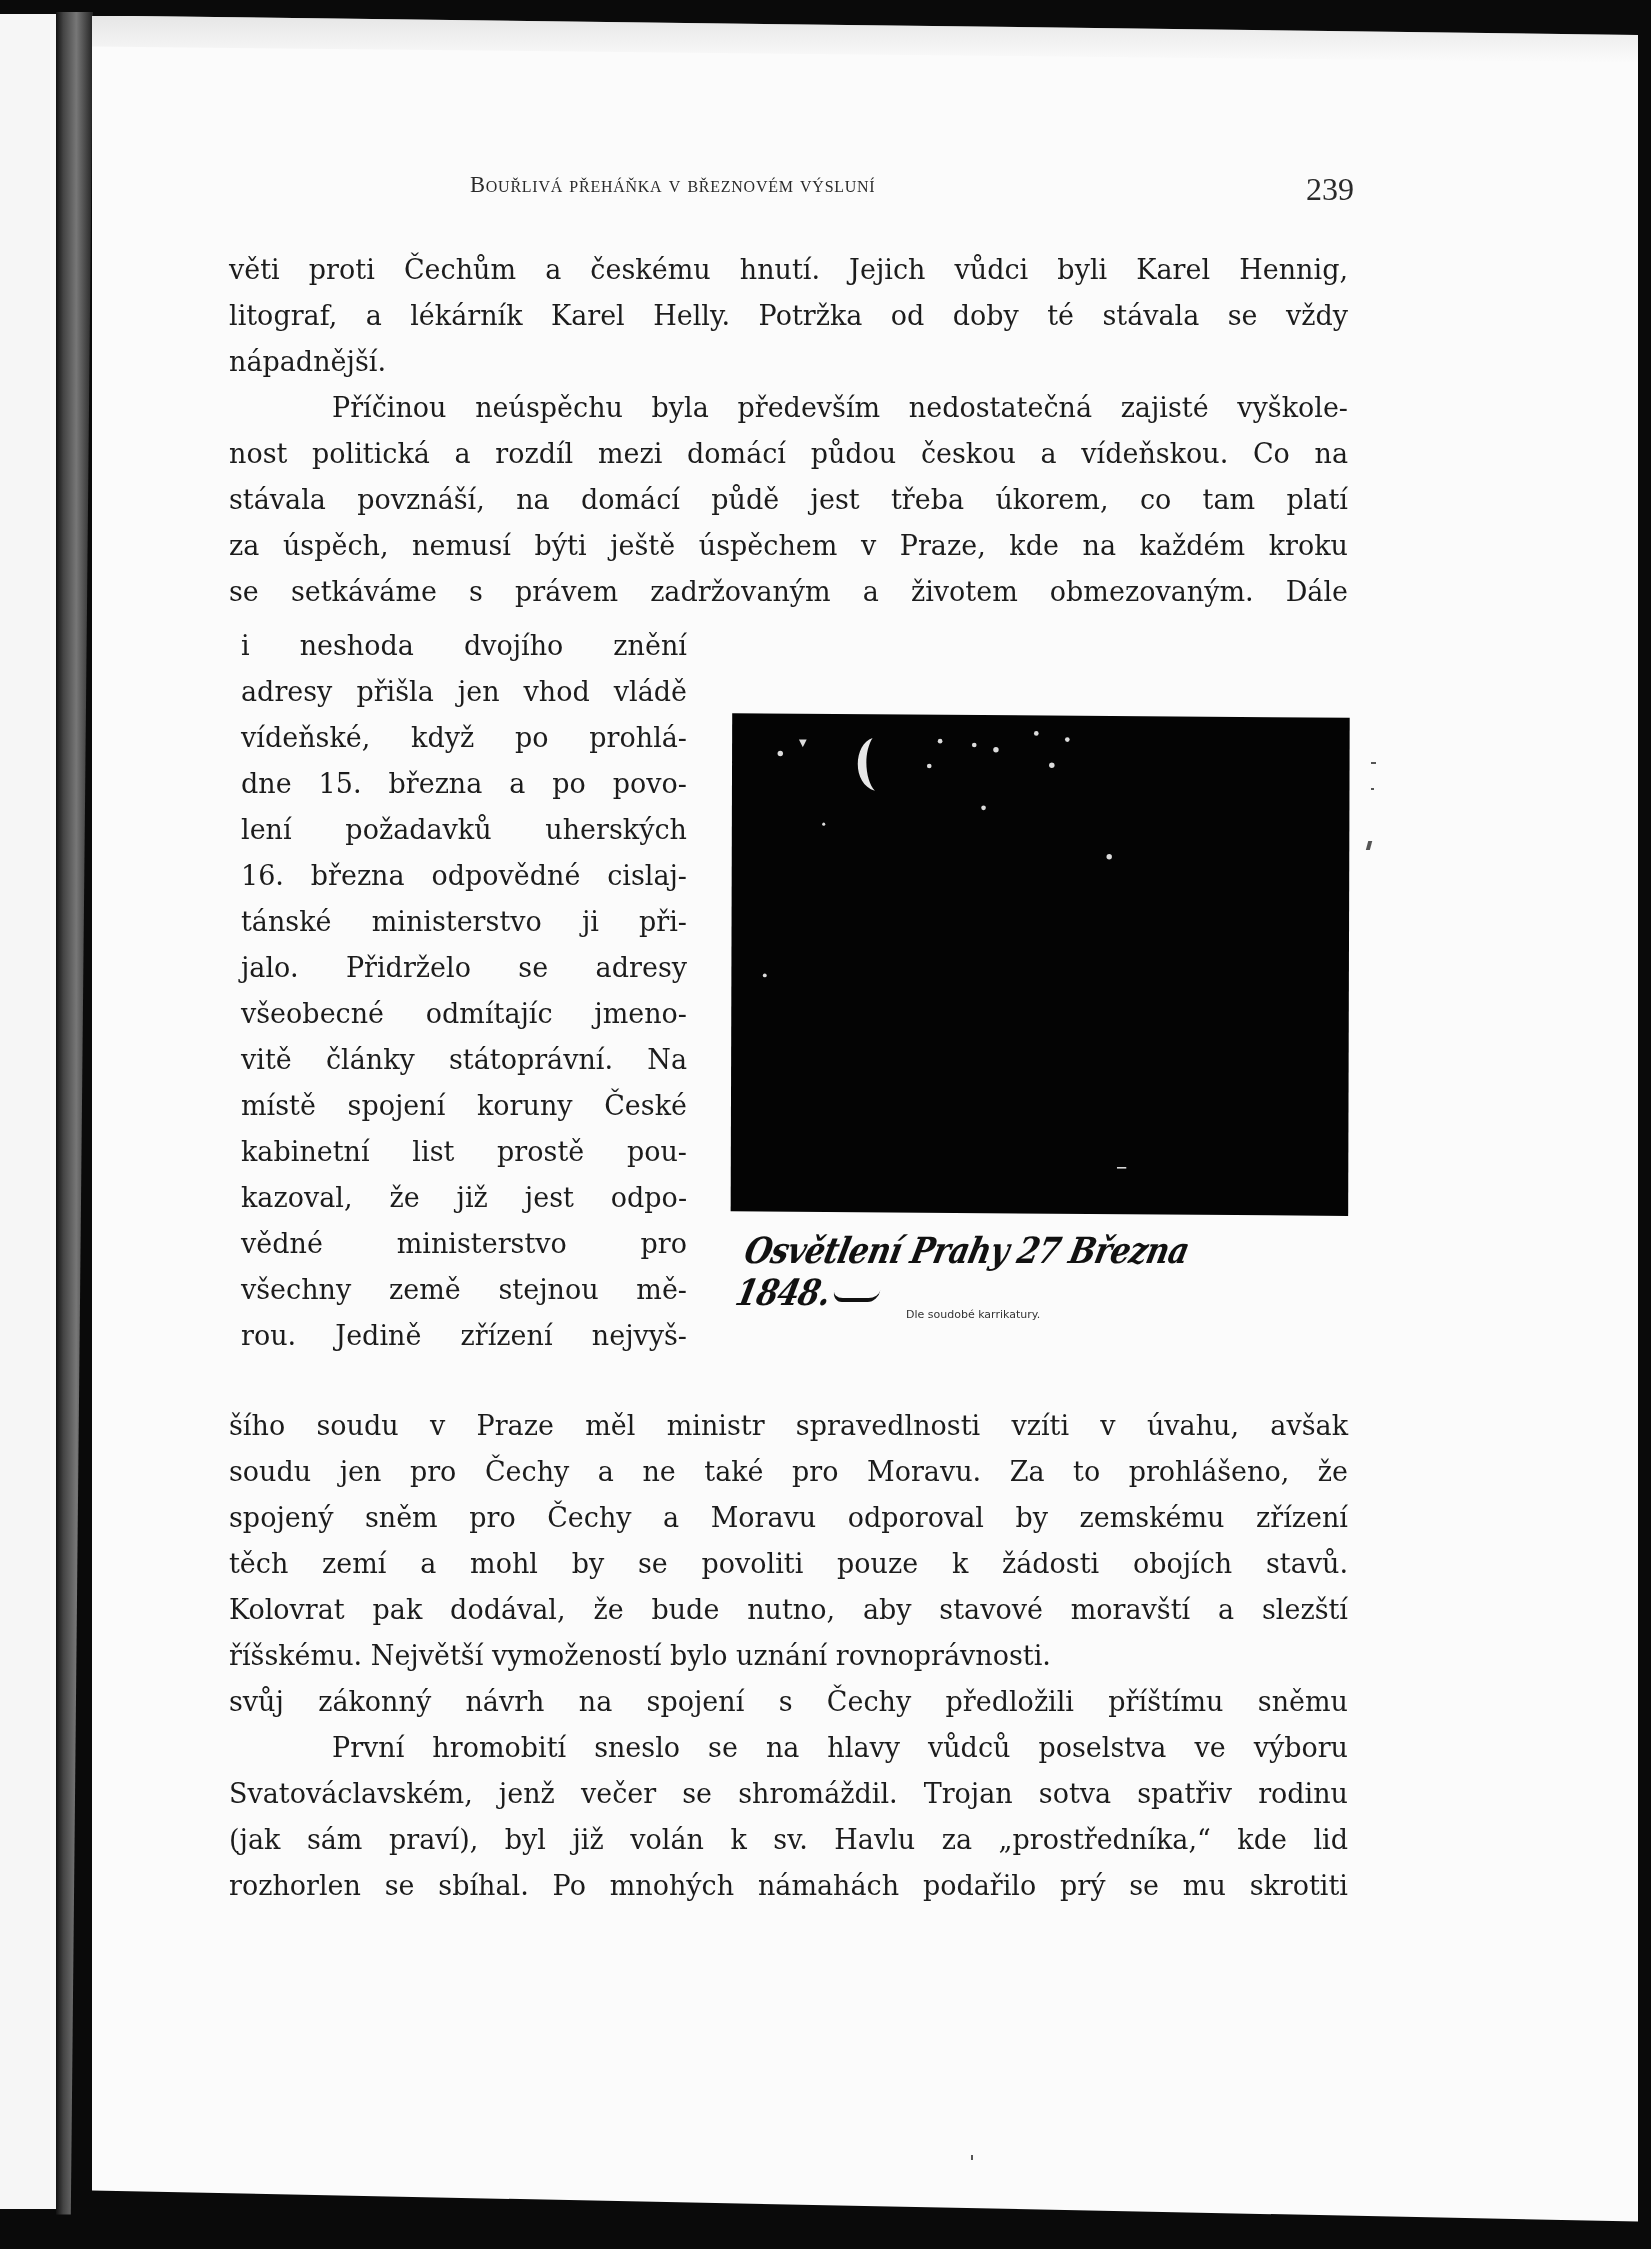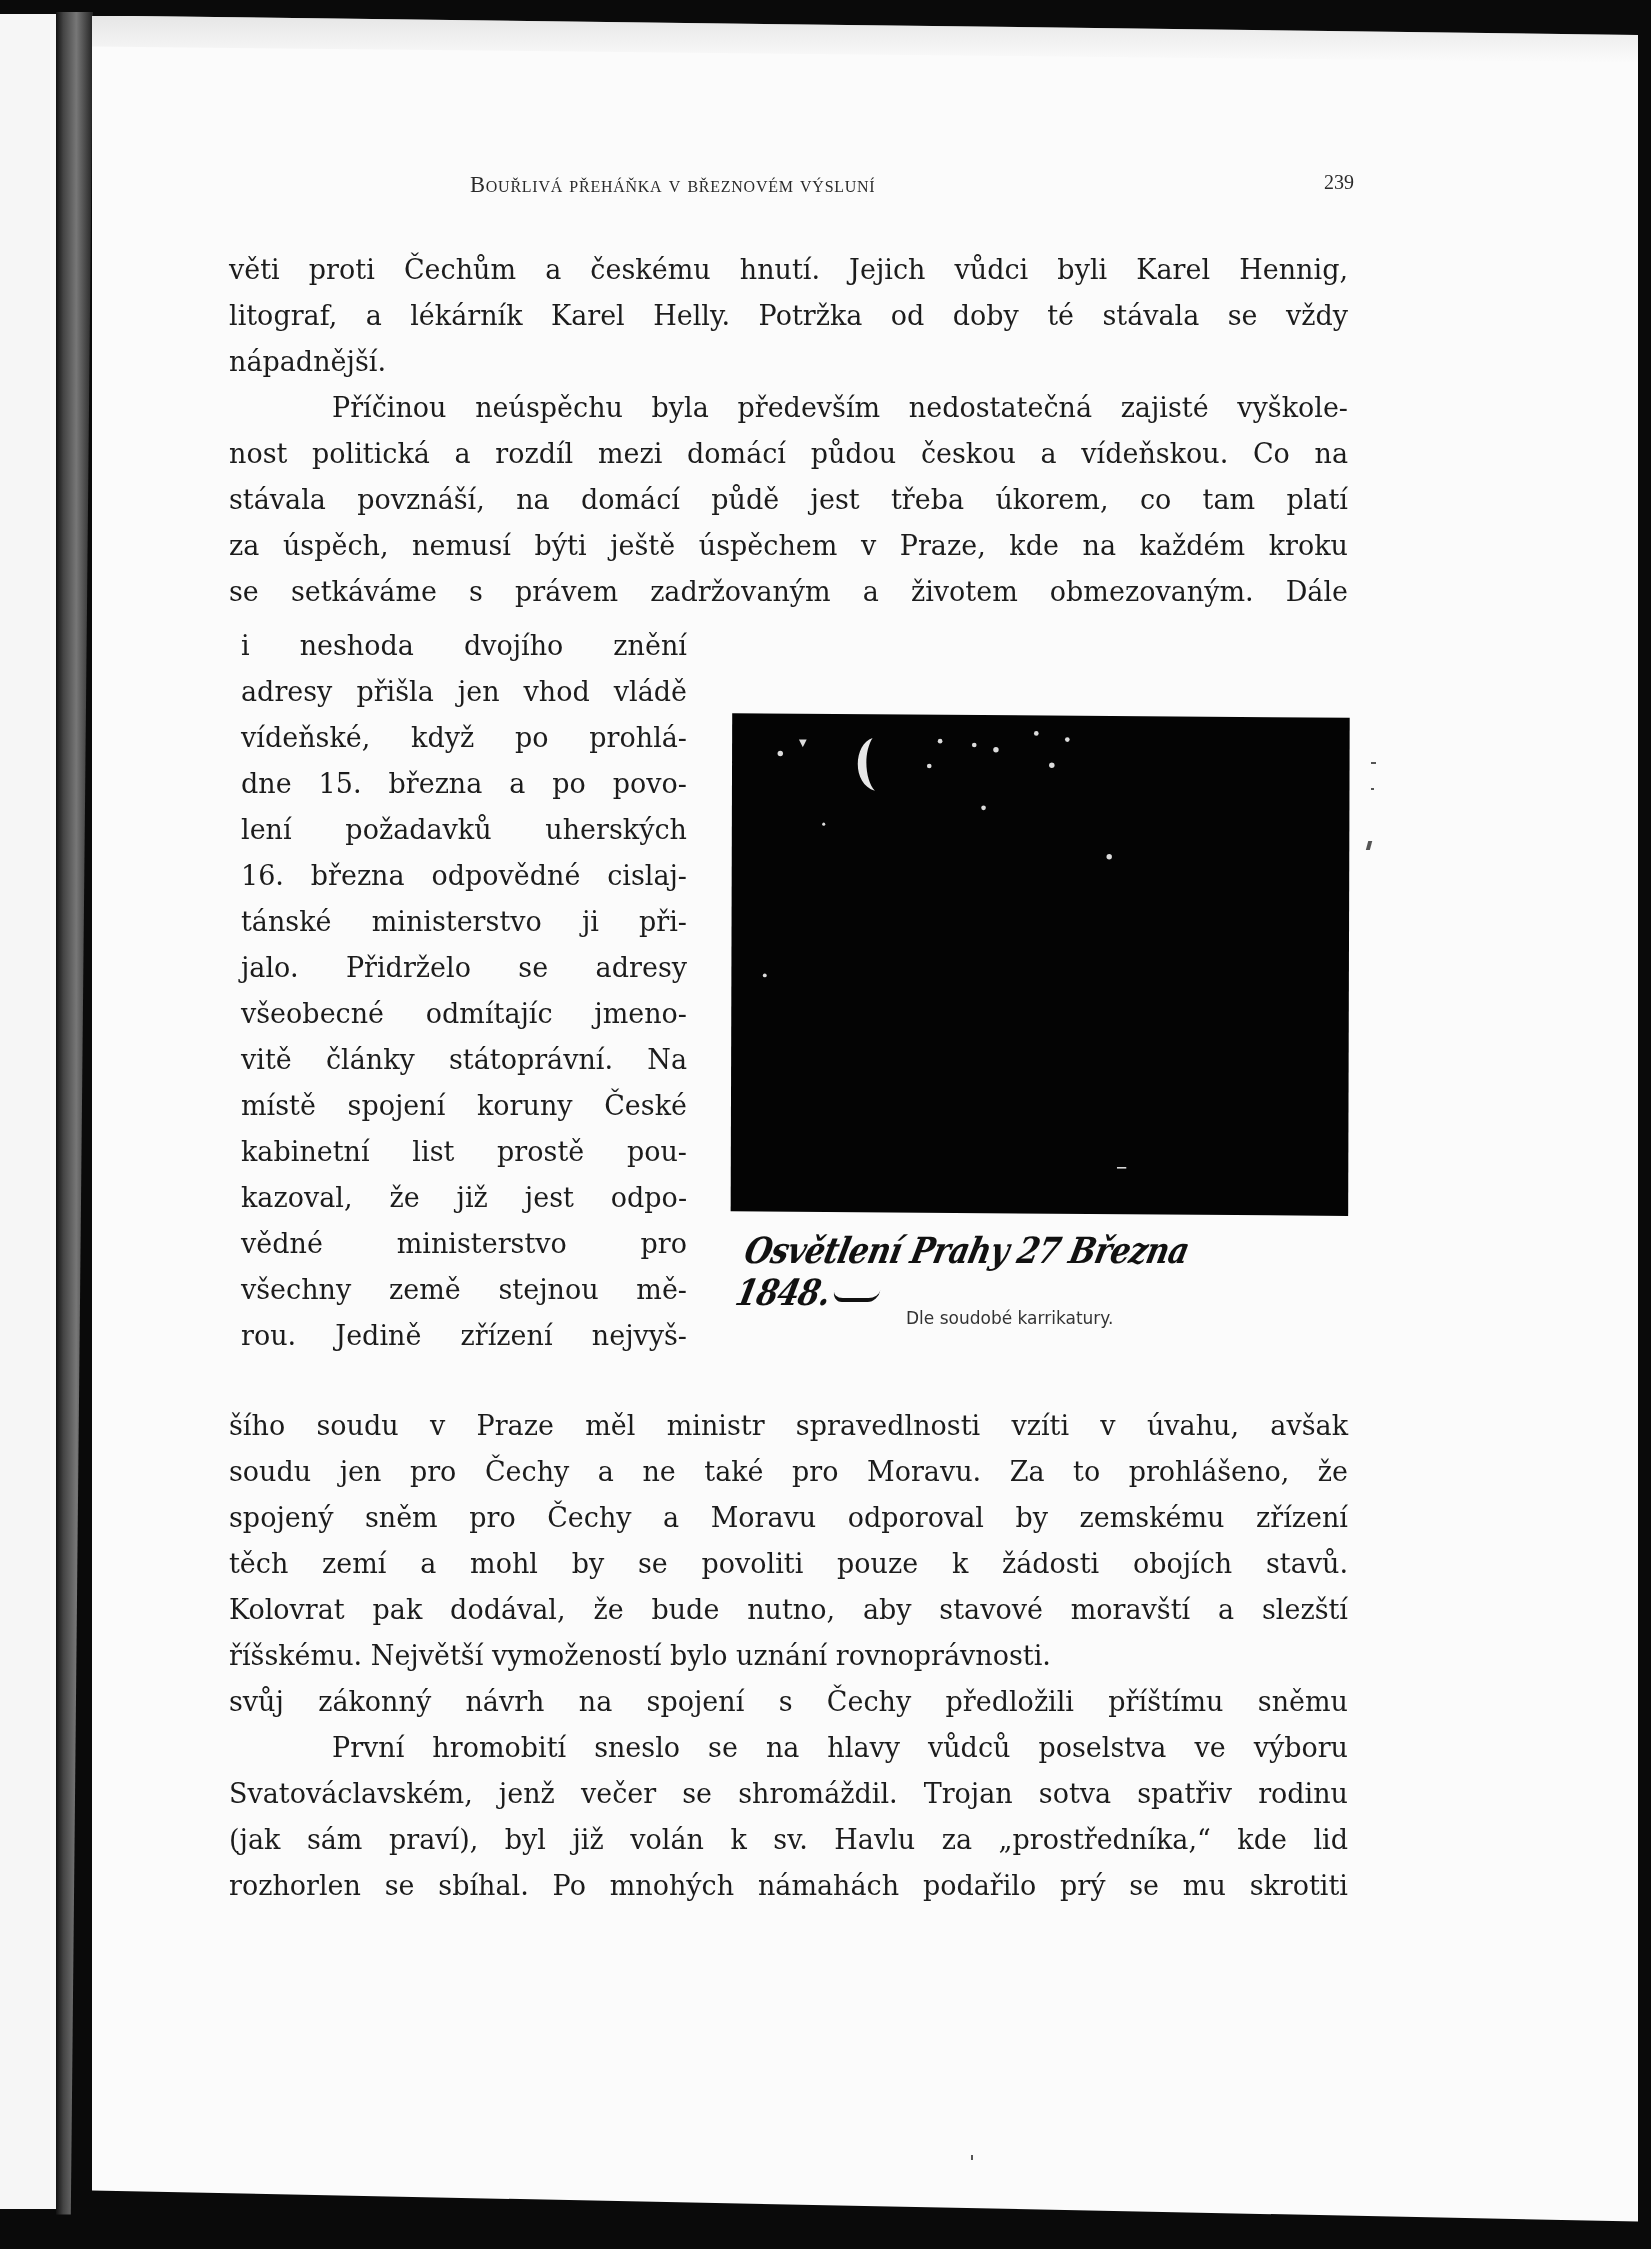--- a/index.html
+++ b/index.html
@@ -31,21 +31,21 @@
     position: absolute; top: 171px; left: 470px; width: 884px; height: 31px;
   }
   .running-head .title {
     position: absolute; left: 0; top: 0;
     font-family: "Liberation Serif", serif; font-size: 24px; letter-spacing: 0.8px;
     font-variant: small-caps; color: #2a2a2a;
     transform: scaleX(0.94); transform-origin: left center;
   }
   .running-head .page-no {
     position: absolute; right: 0; top: 0;
-    font-family: "Liberation Serif", serif; font-size: 20px; color: #2a2a2a;
+    font-family: "Liberation Serif", serif; font-size: 32px; color: #2a2a2a;
   }
   
   .text {
     position: absolute; left: 229px;
     font-family: "DejaVu Serif", serif; font-size: 27px; color: #1c1c1c;
     line-height: 46px;
   }
   .line {
     display: block; white-space: nowrap; text-align: justify; text-align-last: justify;
     height: 46px; overflow: visible;
@@ -67,21 +67,21 @@
     font-family: "DejaVu Serif", serif; font-style: italic; font-weight: bold;
     font-size: 36px; color: #111; letter-spacing: -0.8px;
     transform: skewX(-12deg) scaleX(0.86); transform-origin: left center;
   }
   .caption-hand .swash {
     display: inline-block; width: 54px; height: 7.8px; border-bottom: 4.7px solid #111;
     border-radius: 0 0 31px 31px; margin-left: 4.7px; vertical-align: middle;
   }
   .caption-source {
     position: absolute; left: 906px; top: 1308px;
-    font-family: "DejaVu Sans", sans-serif; font-size: 17px; color: #333;
+    font-family: "DejaVu Sans", sans-serif; font-size: 11px; color: #333;
   }
   .specks { position: absolute; background: #555; }
 </style>
 </head>
 <body>
 
 <div class="left-sliver"></div>
 <div class="gutter"></div>
 <div class="page"></div>
 <div class="page-shadow-top"></div>

